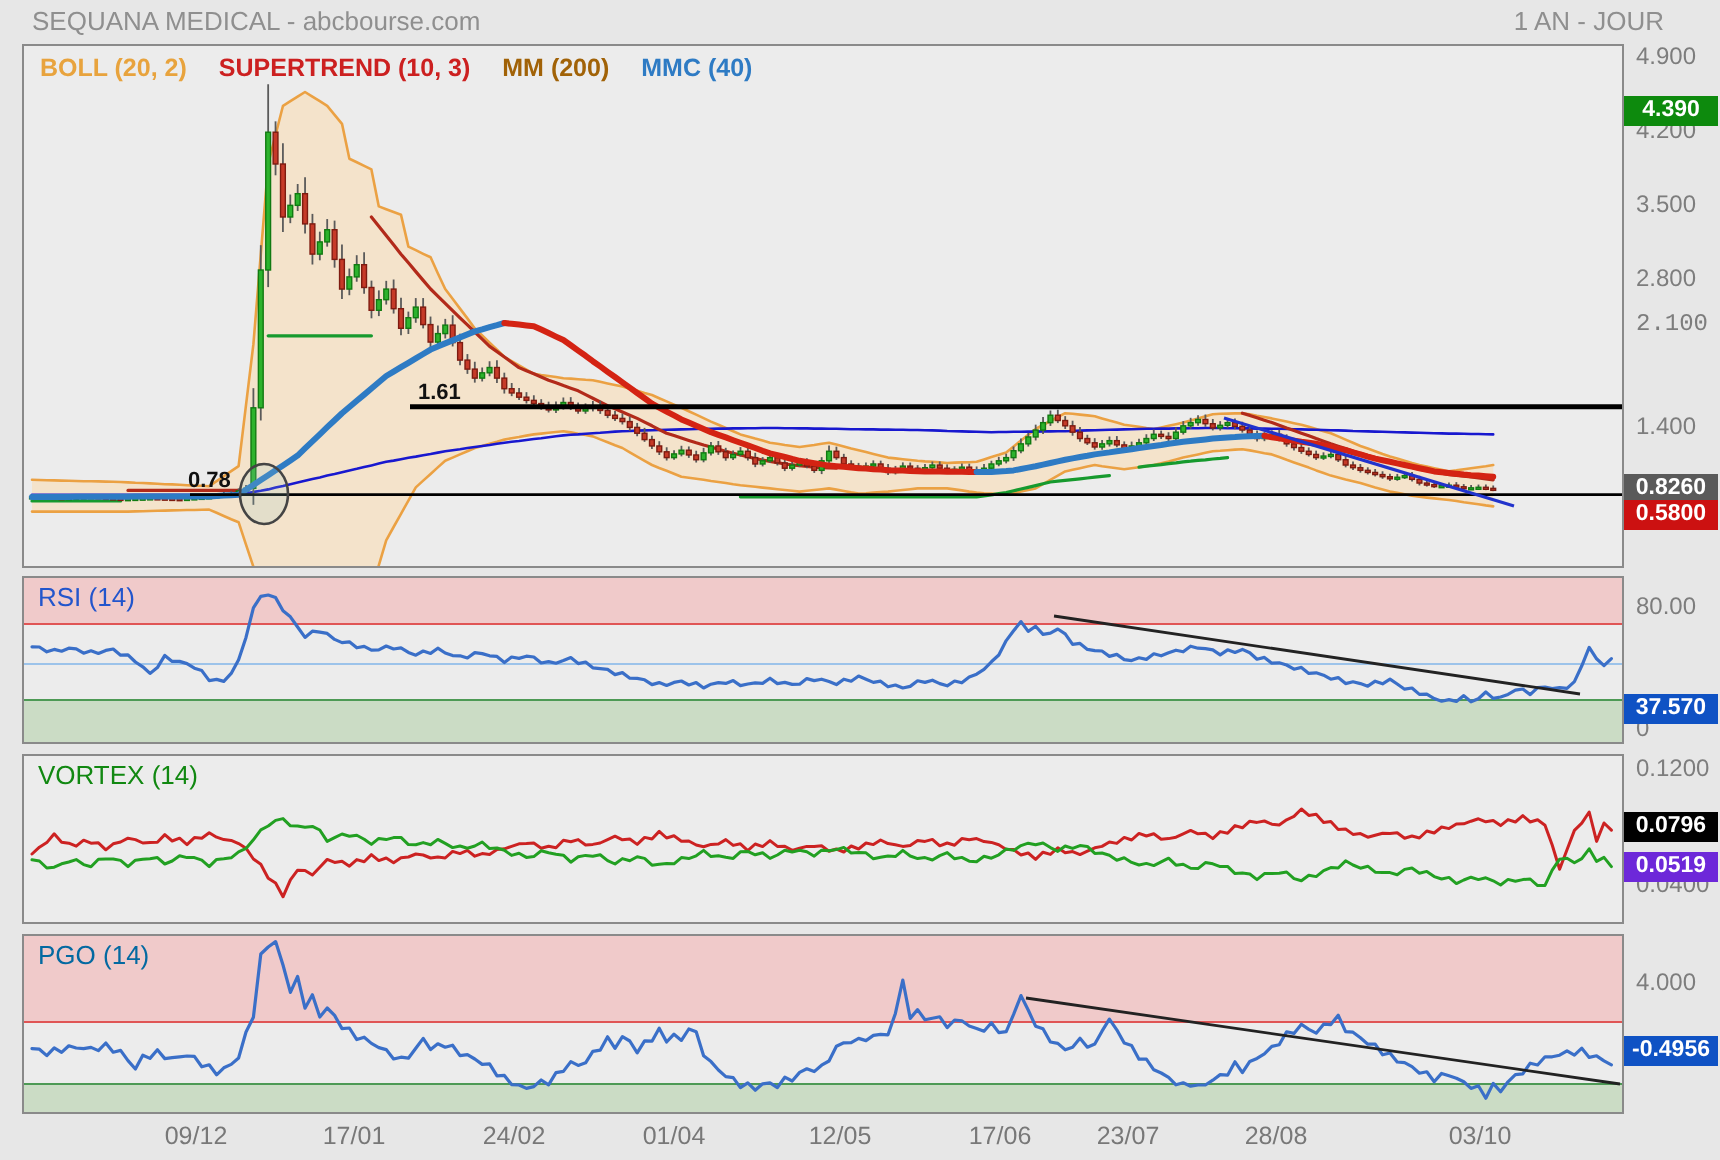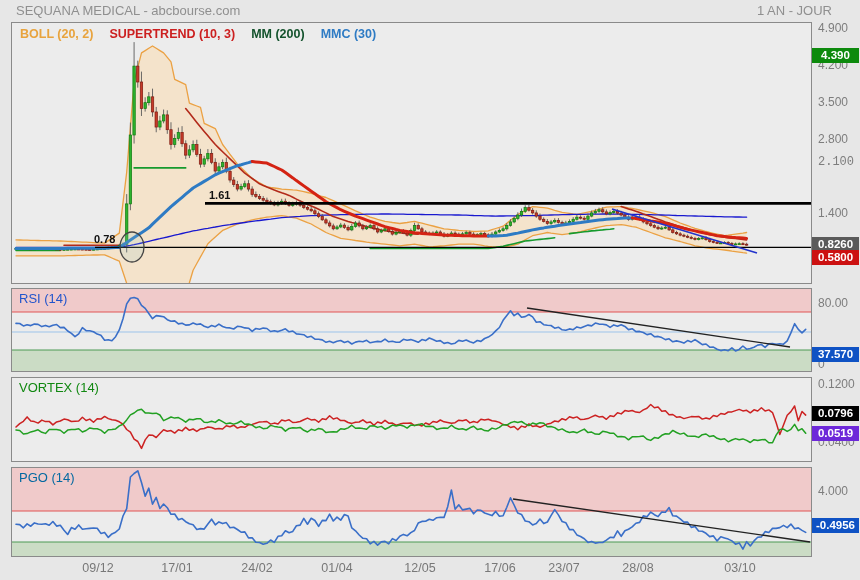--- a/index.html
+++ b/index.html
@@ -446,22 +446,22 @@
       <text x="197" y="176.37" font-size="11" font-weight="bold" fill="#111" font-family="Liberation Sans, sans-serif">1.61</text>
       <line x1="83" y1="224.36" x2="799" y2="224.36" stroke="#000" stroke-width="1.4"></line>
       <text x="82" y="220.36" font-size="11" font-weight="bold" fill="#111" font-family="Liberation Sans, sans-serif">0.78</text>
       <line x1="600" y1="186" x2="745" y2="230" stroke="#2233cc" stroke-width="1.6"></line>
       <ellipse cx="120" cy="224" rx="12" ry="15" fill="rgba(150,200,200,0.18)" stroke="#444" stroke-width="1.3"></ellipse>
     </svg>
 </div>
 <div id="legend">
     <span style="color: rgb(232, 163, 61);">BOLL (20, 2)</span>
     <span style="color: rgb(204, 32, 32);">SUPERTREND (10, 3)</span>
-    <span style="color: #14532d;">MM (200)</span>
-    <span style="color: rgb(46, 123, 196);">MMC (30)</span>
+    <span style="color: #a16207;">MM (200)</span>
+    <span style="color: rgb(46, 123, 196);">MMC (40)</span>
   </div>
 
 <div class="panel" id="rsi-panel">
   <svg id="rsi-svg" width="799" height="82">
       <rect x="0" y="0" width="799" height="23" fill="#f0caca"></rect>
       <rect x="0" y="61" width="799" height="21" fill="#cbdcc5"></rect>
       <line x1="0" y1="23" x2="799" y2="23" stroke="#e05555" stroke-width="1"></line>
       <line x1="0" y1="43" x2="799" y2="43" stroke="#9cc3ea" stroke-width="1"></line>
       <line x1="0" y1="61" x2="799" y2="61" stroke="#4d9a55" stroke-width="1"></line>
       <polyline points="4.0,34.4 7.7,34.5 11.4,36.9 15.1,35.7 18.8,36.6 22.4,35.1 26.1,35.4 29.8,37.6 33.5,36.4 37.2,37.7 40.9,36.2 44.6,35.5 48.3,38.6 52.0,38.4 55.7,42.0 59.4,44.4 63.0,47.7 66.7,44.8 70.4,38.7 74.1,41.7 77.8,41.7 81.5,42.8 85.2,45.1 88.9,46.3 92.6,51.3 96.3,50.7 99.9,51.7 103.6,47.7 107.3,40.9 111.0,29.7 114.7,14.9 118.4,9.2 122.1,8.5 125.8,9.8 129.5,16.4 133.2,19.4 136.8,24.5 140.5,29.7 144.2,26.6 147.9,27.1 151.6,27.7 155.3,30.7 159.0,32.3 162.7,31.9 166.4,34.9 170.1,34.2 173.7,36.1 177.4,35.9 181.1,34.0 184.8,35.5 188.5,34.9 192.2,37.2 195.9,38.6 199.6,36.5 203.3,37.7 206.9,35.1 210.6,37.5 214.3,38.8 218.0,38.9 221.7,40.0 225.4,37.3 229.1,37.8 232.8,38.9 236.5,39.2 240.2,42.3 243.8,39.5 247.5,40.2 251.2,39.1 254.9,39.5 258.6,42.5 262.3,41.8 266.0,42.6 269.7,41.3 273.4,39.8 277.1,42.8 280.8,42.0 284.4,44.9 288.1,45.3 291.8,45.7 295.5,48.3 299.2,47.3 302.9,50.1 306.6,50.2 310.3,50.9 314.0,53.3 317.6,52.3 321.3,53.7 325.0,52.2 328.7,51.5 332.4,53.5 336.1,52.3 339.8,55.0 343.5,53.1 347.2,52.3 350.9,52.7 354.6,51.3 358.2,53.8 361.9,53.0 365.6,52.4 369.3,52.7 373.0,50.1 376.7,52.8 380.4,52.2 384.1,53.2 387.8,53.1 391.4,50.3 395.1,51.3 398.8,50.6 402.5,51.8 406.2,53.3 409.9,50.6 413.6,51.6 417.3,49.0 421.0,50.6 424.7,52.2 428.3,51.6 432.0,54.4 435.7,53.5 439.4,55.0 443.1,54.2 446.8,51.4 450.5,52.2 454.2,51.1 457.9,52.8 461.6,53.9 465.3,51.5 468.9,52.4 472.6,49.5 476.3,48.1 480.0,45.7 483.7,41.9 487.4,38.5 491.1,31.3 494.8,26.4 498.5,21.8 502.1,26.7 505.8,24.1 509.5,28.2 513.2,27.6 516.9,25.5 520.6,27.9 524.3,33.2 528.0,32.7 531.7,35.7 535.4,36.3 539.0,36.5 542.7,39.2 546.4,38.2 550.1,40.8 553.8,41.3 557.5,39.9 561.2,40.7 564.9,37.9 568.6,38.9 572.3,37.4 576.0,36.1 579.6,36.9 583.3,34.1 587.0,35.1 590.7,35.3 594.4,35.9 598.1,38.4 601.8,35.9 605.5,37.2 609.2,35.7 612.9,37.4 616.5,40.6 620.2,39.7 623.9,42.6 627.6,42.4 631.3,43.5 635.0,45.6 638.7,44.7 642.4,47.7 646.1,47.4 649.8,48.6 653.4,50.6 657.1,49.8 660.8,52.8 664.5,51.9 668.2,52.8 671.9,54.1 675.6,51.6 679.3,52.9 683.0,50.6 686.6,53.0 690.3,55.6 694.0,55.0 697.7,58.2 701.4,58.1 705.1,60.3 708.8,61.6 712.5,60.8 716.2,61.7 719.9,58.8 723.5,61.9 727.2,60.4 730.9,57.0 734.6,60.2 738.3,59.5 742.0,58.2 745.7,56.1 749.4,55.5 753.1,58.3 756.8,54.8 760.5,54.5 764.1,55.3 767.8,54.8 771.5,55.2 775.2,51.8 778.9,43.9 782.6,34.7 786.3,40.4 790.0,43.8 793.7,40.3 " fill="none" stroke="#3a6fc8" stroke-width="1.6" stroke-linejoin="round" stroke-linecap="round"></polyline>

